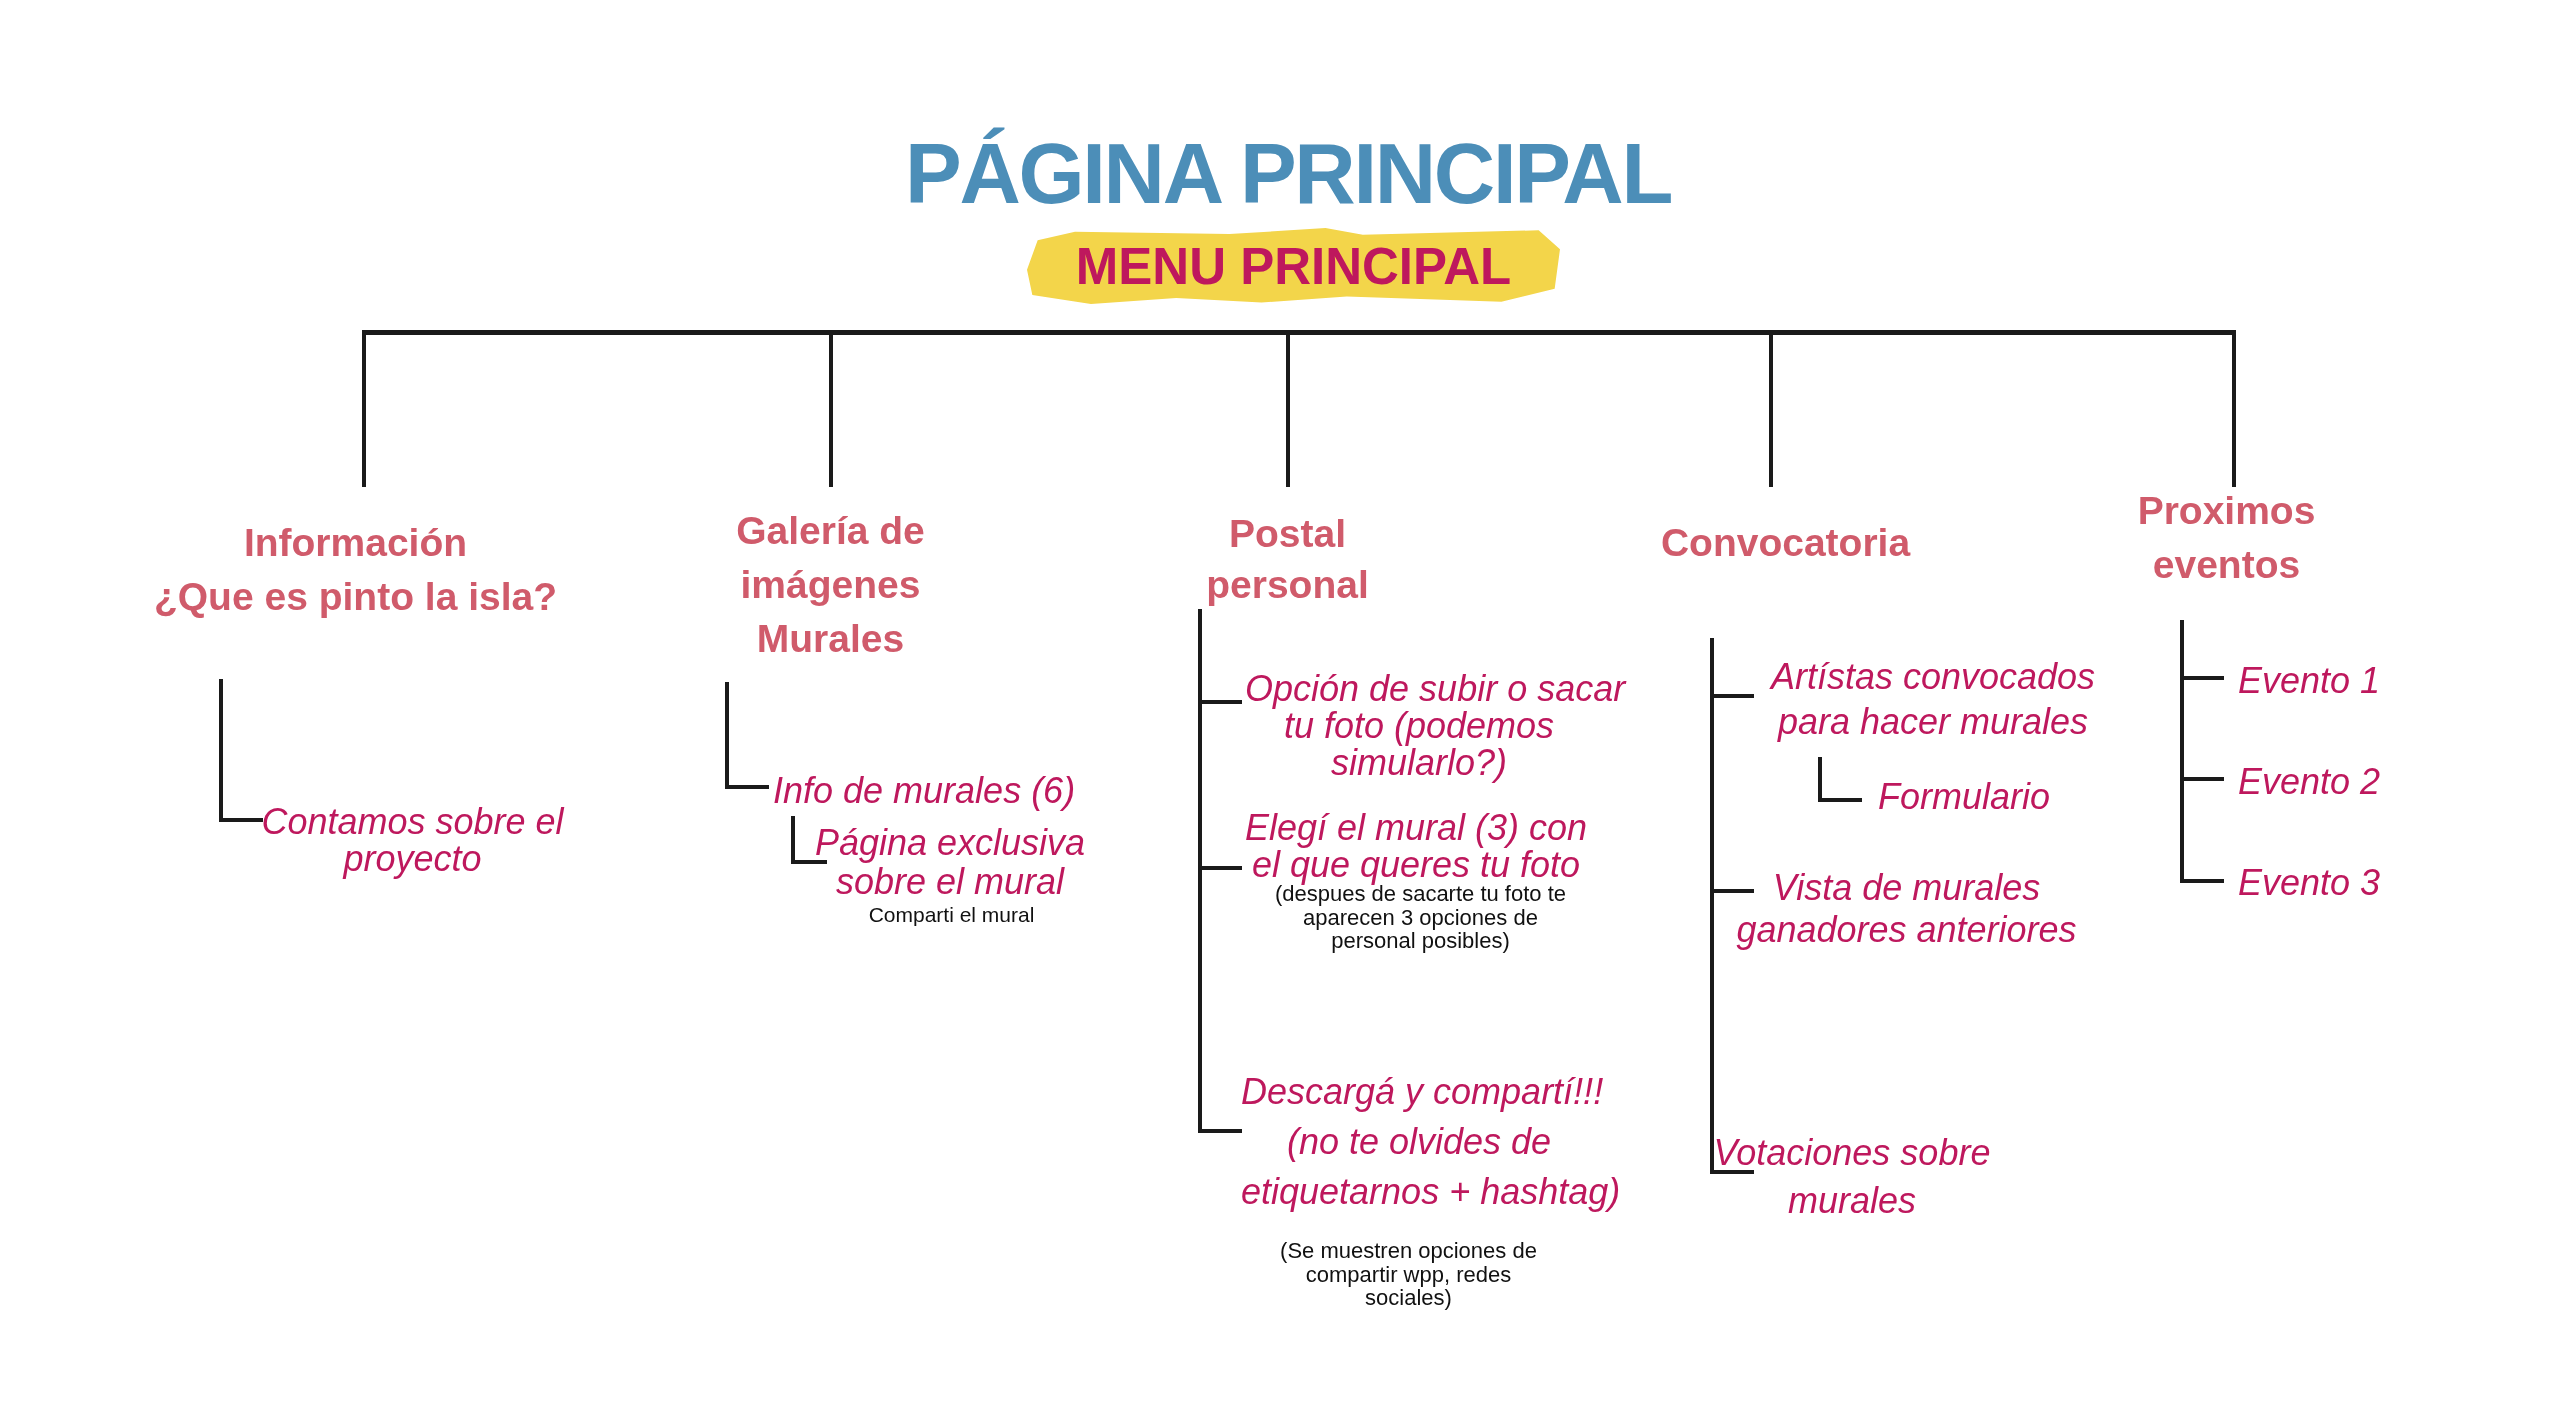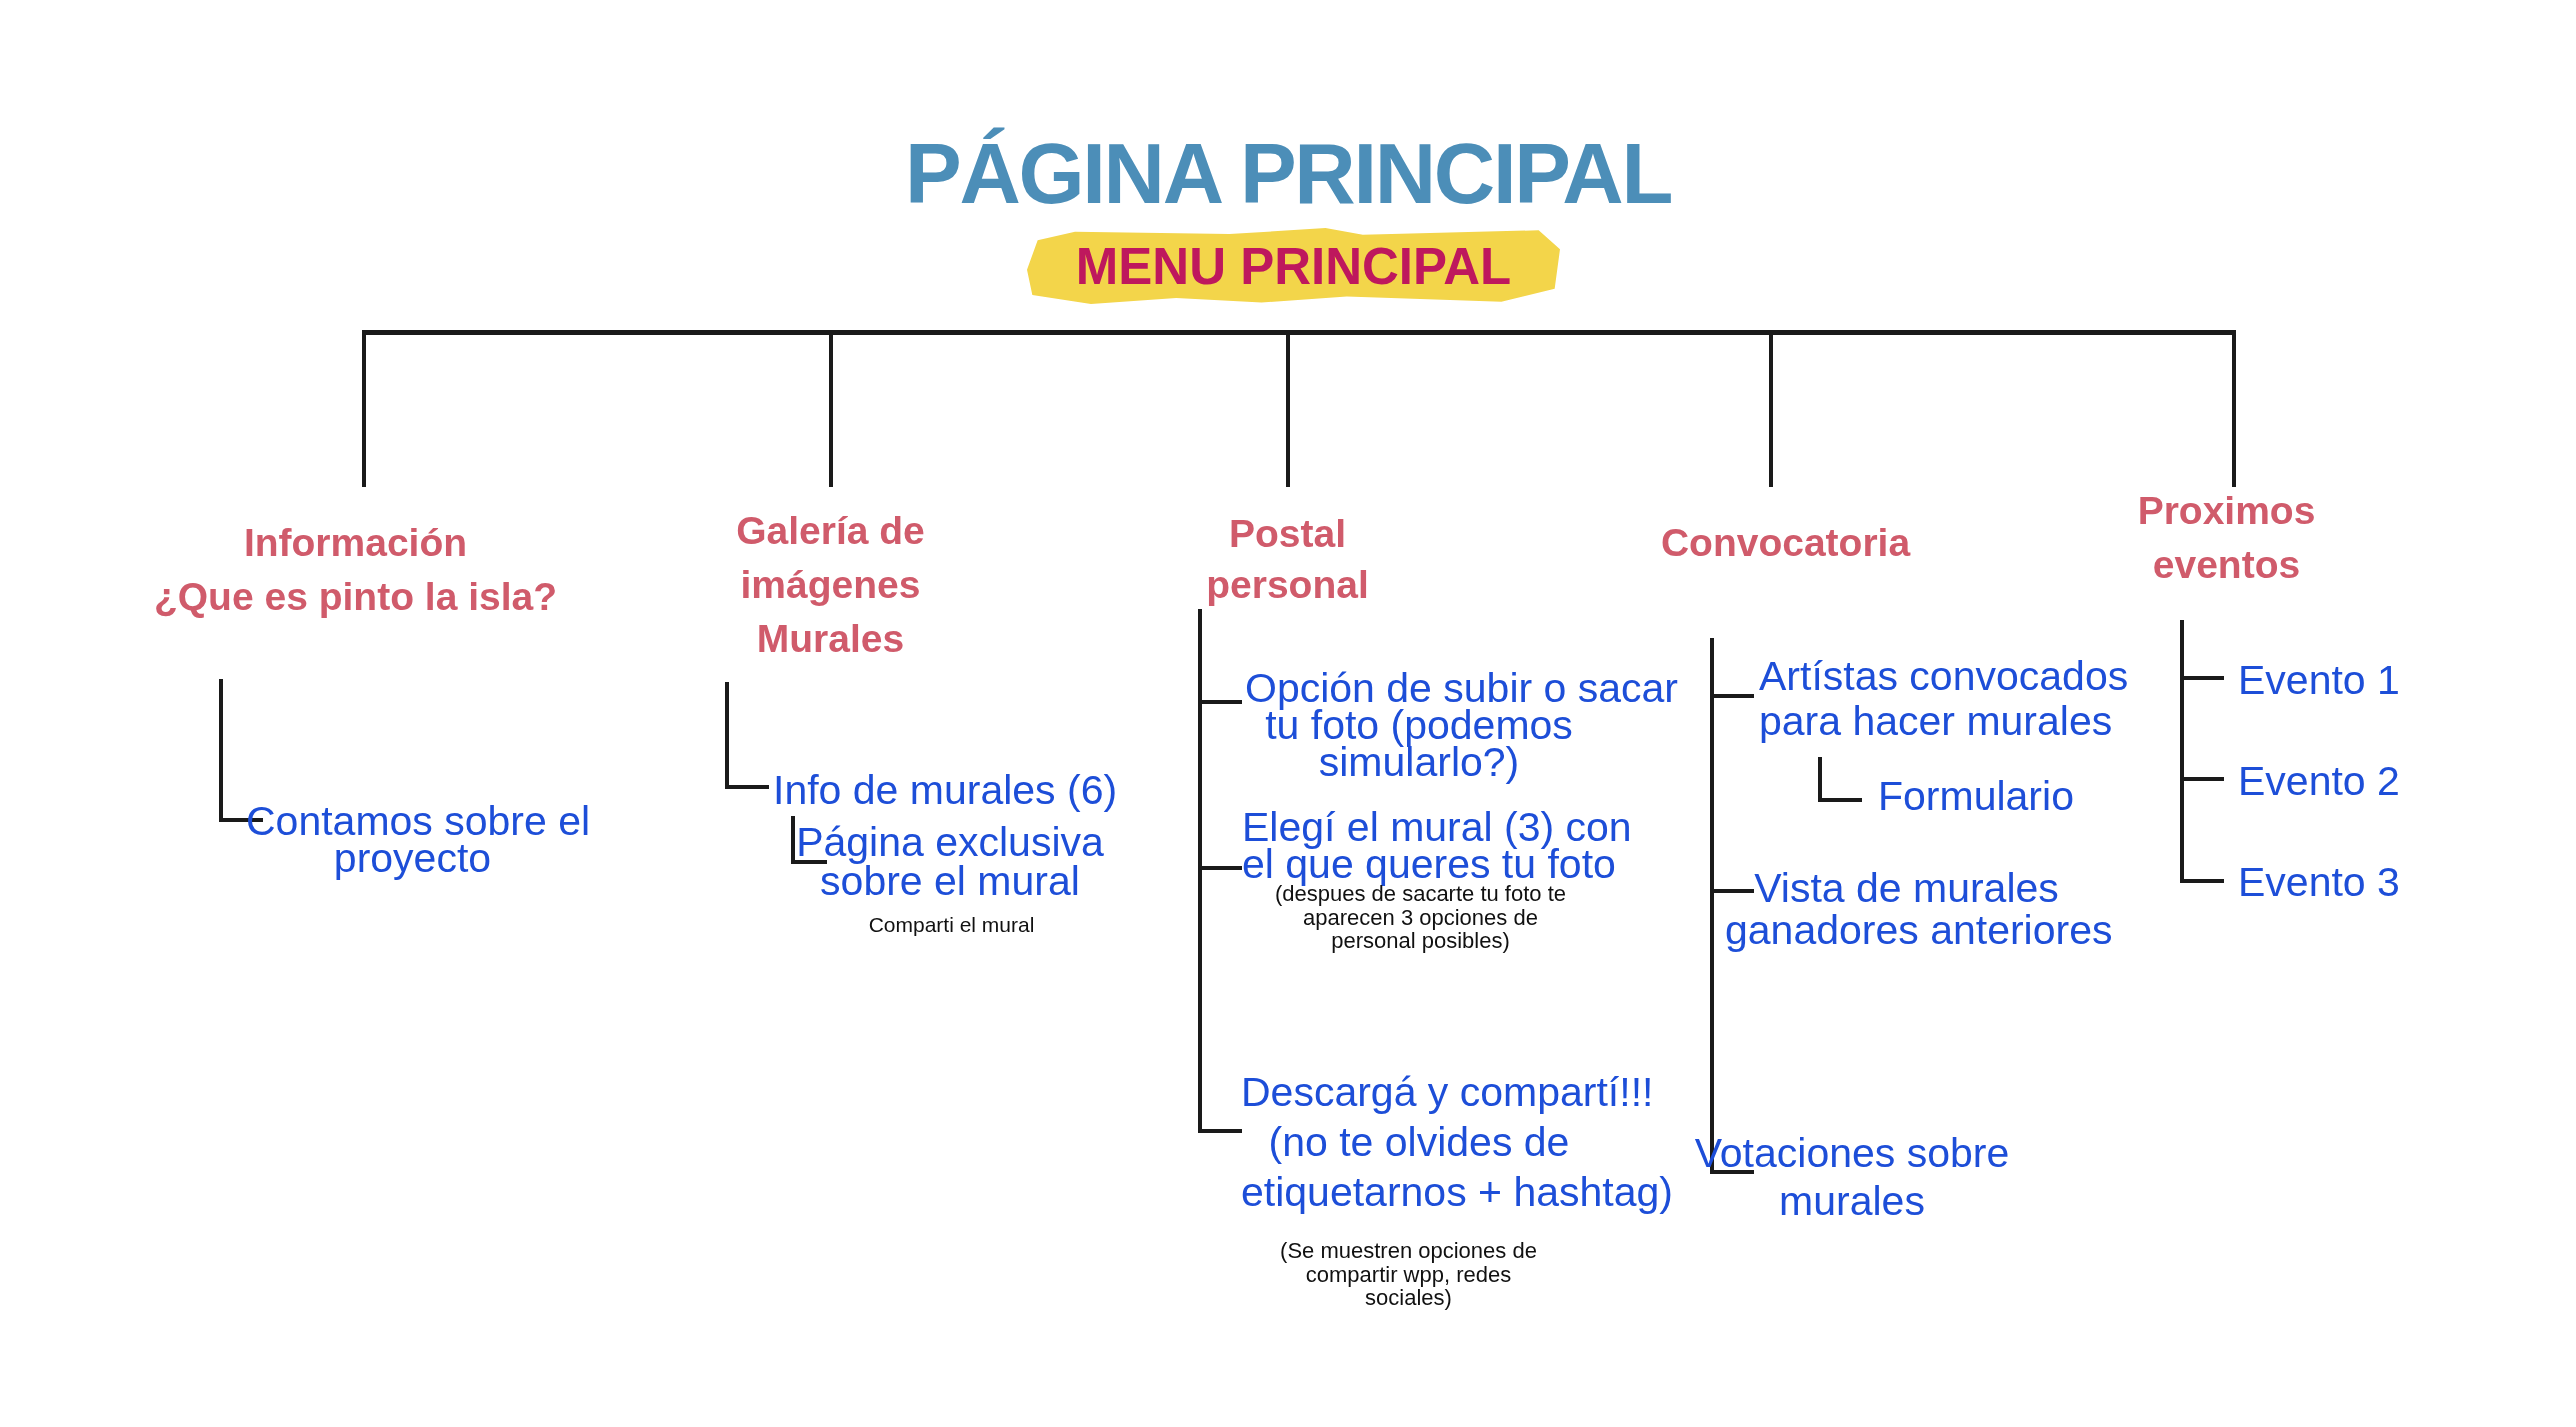--- a/index.html
+++ b/index.html
@@ -24,22 +24,23 @@
   .menu-band span{
     font-size:51px;font-weight:700;color:#be185d;letter-spacing:0px;white-space:nowrap;
   }
   .line{position:absolute;background:#1a1a1a;}
   .heading{
     position:absolute;color:#d05b6b;font-weight:700;
     font-size:39px;line-height:54px;text-align:center;
   }
   .heading span{display:block;white-space:nowrap;}
   .node{
-    position:absolute;color:#1d4ed8;font-size:41px;line-height:37px;
+    position:absolute;color:#be185d;font-size:36px;line-height:37px;
     text-align:center;
+    font-style:italic;
   }
   .node span{display:block;white-space:nowrap;}
   .node.left{text-align:left;}
   .note{
     position:absolute;color:#111111;font-size:22px;line-height:23.5px;
     text-align:center;
   }
   .note span{display:block;white-space:nowrap;}
 </style>
 </head>
@@ -80,21 +81,21 @@
   <div class="line" style="left:725px;top:785px;width:44px;height:3.8px;"></div>
   <div class="node left" style="left:773px;top:772px;width:378px;">
     <span>Info de murales (6)</span>
   </div>
   <div class="line" style="left:791px;top:816px;width:3.8px;height:48px;"></div>
   <div class="line" style="left:791px;top:860px;width:36px;height:3.8px;"></div>
   <div class="node" style="left:780px;top:823px;width:340px;line-height:39px;">
     <span>Página exclusiva</span>
     <span>sobre el mural</span>
   </div>
-  <div class="note" style="left:800px;top:903px;width:303px;font-size:21px;margin-top:10px;">
+  <div class="note" style="left:800px;top:903px;width:303px;font-size:21px;">
     <span>Comparti el mural</span>
   </div>
 
   <div class="heading" style="left:985px;top:508px;width:605px;line-height:51px;">
     <span>Postal</span>
     <span>personal</span>
   </div>
   <div class="line" style="left:1198px;top:609px;width:3.8px;height:524px;"></div>
   <div class="line" style="left:1198px;top:700px;width:44px;height:3.8px;"></div>
   <div class="node" style="left:1245px;top:670px;width:348px;">

